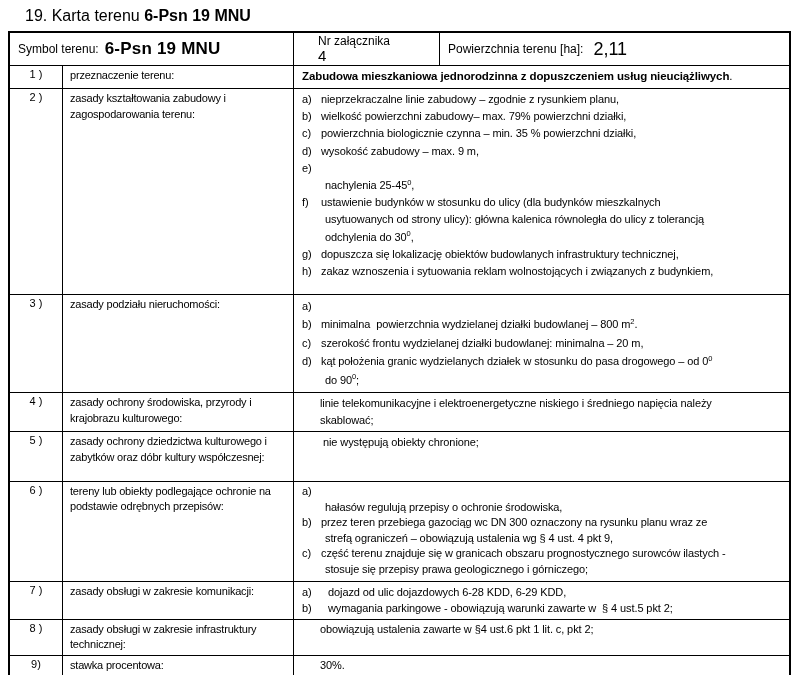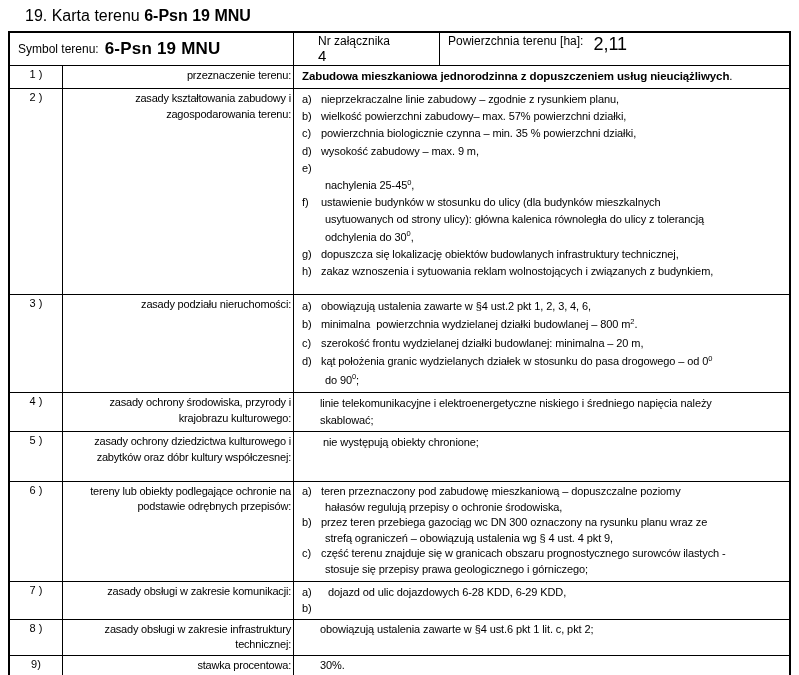--- a/index.html
+++ b/index.html
@@ -24,36 +24,36 @@
     border-bottom:1.5px solid #000;min-height:33px;box-sizing:border-box;
   }
   .hcell{box-sizing:border-box;}
   .hcell + .hcell{border-left:1.5px solid #000;}
   .hc-a{display:flex;align-items:center;padding:1px 4px 1px 8px;text-align:right;}
   .hlabel{font-size:12px;}
   .hc-a .hval{font-size:17px;font-weight:bold;margin-left:6px;letter-spacing:0.2px;}
   .hc-b{padding:1px 4px 1px 24px;}
   .hc-b .hlabel{display:block;line-height:14px;}
   .hc-b .hval{display:block;font-size:15px;line-height:16px;}
-  .hc-c{display:flex;padding:1px 4px 1px 8px;}
+  .hc-c{display:flex;align-items:center;padding:1px 4px 1px 8px;}
   .hc-c .hval{font-size:18px;margin-left:10px;}
   
   .trow{
     display:grid;grid-template-columns:52px 231px 1fr;
     border-bottom:1.5px solid #000;box-sizing:border-box;
   }
   .trow:last-child{border-bottom:none;}
   .cell{box-sizing:border-box;min-width:0;}
   .cell + .cell{border-left:1.5px solid #000;}
   .num{
     text-align:center;padding-top:2px;font-size:11px;white-space:pre;
   }
   .label{
     padding:2px 2px 2px 7px;font-size:11px;line-height:15.5px;
-    letter-spacing:-0.2px;white-space:pre;overflow:hidden;text-align:right;
+    letter-spacing:-0.2px;white-space:pre;overflow:hidden;
   }
   .content{padding:2px 4px 3px 8px;font-size:11px;}
   .line{white-space:pre;line-height:16.5px;}
   .line .txt{letter-spacing:-0.1px;}
   .item{display:flex;}
   .marker{flex:0 0 19px;width:19px;}
   .cont .marker{flex-basis:23px;width:23px;}
   .plain{padding-left:18px;}
   .lead{padding-left:0;}
   .b{font-weight:bold;}
@@ -106,38 +106,38 @@
         <div class="cell content">
           <div class="line lead"><div class="txt"><span class="b">Zabudowa mieszkaniowa jednorodzinna z dopuszczeniem usług nieuciążliwych</span><span>.</span></div></div>
         </div>
       </div>
       <div class="trow row-2">
         <div class="cell num">2 )</div>
         <div class="cell label">zasady kształtowania zabudowy i
 zagospodarowania terenu:</div>
         <div class="cell content">
           <div class="line item"><div class="marker">a)</div><div class="txt"><span>nieprzekraczalne linie zabudowy – zgodnie z rysunkiem planu,</span></div></div>
-          <div class="line item"><div class="marker">b)</div><div class="txt"><span>wielkość powierzchni zabudowy– max. 57% powierzchni działki,</span></div></div>
+          <div class="line item"><div class="marker">b)</div><div class="txt"><span>wielkość powierzchni zabudowy– max. 79% powierzchni działki,</span></div></div>
           <div class="line item"><div class="marker">c)</div><div class="txt"><span>powierzchnia biologicznie czynna – min. 35 % powierzchni działki,</span></div></div>
           <div class="line item"><div class="marker">d)</div><div class="txt"><span>wysokość zabudowy – max. 9 m,</span></div></div>
           <div class="line item"><div class="marker">e)</div></div>
           <div class="line item cont"><div class="marker"></div><div class="txt"><span>nachylenia 25-45</span><sup>0</sup><span>,</span></div></div>
           <div class="line item"><div class="marker">f)</div><div class="txt"><span>ustawienie budynków w stosunku do ulicy (dla budynków mieszkalnych</span></div></div>
           <div class="line item cont"><div class="marker"></div><div class="txt"><span>usytuowanych od strony ulicy): główna kalenica równoległa do ulicy z tolerancją</span></div></div>
           <div class="line item cont"><div class="marker"></div><div class="txt"><span>odchylenia do 30</span><sup>0</sup><span>,</span></div></div>
           <div class="line item"><div class="marker">g)</div><div class="txt"><span>dopuszcza się lokalizację obiektów budowlanych infrastruktury technicznej,</span></div></div>
           <div class="line item"><div class="marker">h)</div><div class="txt"><span>zakaz wznoszenia i sytuowania reklam wolnostojących i związanych z budynkiem,</span></div></div>
           <div class="line item cont"><div class="marker"></div></div>
         </div>
       </div>
       <div class="trow row-3">
         <div class="cell num">3 )</div>
         <div class="cell label">zasady podziału nieruchomości:</div>
         <div class="cell content">
-          <div class="line item"><div class="marker">a)</div><div class="txt"><span>obowiązują ustalenia zawarte w §4 ust.2 pkt 1, 2, 3, 4, 6,</span></div></div>
+          <div class="line item"><div class="marker">a)</div></div>
           <div class="line item"><div class="marker">b)</div><div class="txt"><span>minimalna  powierzchnia wydzielanej działki budowlanej – 800 m</span><sup>2</sup><span>.</span></div></div>
           <div class="line item"><div class="marker">c)</div><div class="txt"><span>szerokość frontu wydzielanej działki budowlanej: minimalna – 20 m,</span></div></div>
           <div class="line item"><div class="marker">d)</div><div class="txt"><span>kąt położenia granic wydzielanych działek w stosunku do pasa drogowego – od 0</span><sup>0</sup></div></div>
           <div class="line item cont"><div class="marker"></div><div class="txt"><span>do 90</span><sup>0</sup><span>;</span></div></div>
         </div>
       </div>
       <div class="trow row-4">
         <div class="cell num">4 )</div>
         <div class="cell label">zasady ochrony środowiska, przyrody i
 krajobrazu kulturowego:</div>
@@ -152,34 +152,34 @@
 zabytków oraz dóbr kultury współczesnej:</div>
         <div class="cell content">
           <div class="line plain"><div class="txt"><span> nie występują obiekty chronione;</span></div></div>
         </div>
       </div>
       <div class="trow row-6">
         <div class="cell num">6 )</div>
         <div class="cell label">tereny lub obiekty podlegające ochronie na
 podstawie odrębnych przepisów:</div>
         <div class="cell content">
-          <div class="line item"><div class="marker">a)</div><div class="txt"><span>teren przeznaczony pod zabudowę mieszkaniową – dopuszczalne poziomy</span></div></div>
+          <div class="line item"><div class="marker">a)</div></div>
           <div class="line item cont"><div class="marker"></div><div class="txt"><span>hałasów regulują przepisy o ochronie środowiska,</span></div></div>
           <div class="line item"><div class="marker">b)</div><div class="txt"><span>przez teren przebiega gazociąg wc DN 300 oznaczony na rysunku planu wraz ze</span></div></div>
           <div class="line item cont"><div class="marker"></div><div class="txt"><span>strefą ograniczeń – obowiązują ustalenia wg § 4 ust. 4 pkt 9,</span></div></div>
           <div class="line item"><div class="marker">c)</div><div class="txt"><span>część terenu znajduje się w granicach obszaru prognostycznego surowców ilastych -</span></div></div>
           <div class="line item cont"><div class="marker"></div><div class="txt"><span>stosuje się przepisy prawa geologicznego i górniczego;</span></div></div>
         </div>
       </div>
       <div class="trow row-7">
         <div class="cell num">7 )</div>
         <div class="cell label">zasady obsługi w zakresie komunikacji:</div>
         <div class="cell content">
           <div class="line item"><div class="marker">a)</div><div class="txt"><span>dojazd od ulic dojazdowych 6-28 KDD, 6-29 KDD,</span></div></div>
-          <div class="line item"><div class="marker">b)</div></div>
+          <div class="line item"><div class="marker">b)</div><div class="txt"><span>wymagania parkingowe - obowiązują warunki zawarte w  § 4 ust.5 pkt 2;</span></div></div>
         </div>
       </div>
       <div class="trow row-8">
         <div class="cell num">8 )</div>
         <div class="cell label">zasady obsługi w zakresie infrastruktury
 technicznej:</div>
         <div class="cell content">
           <div class="line plain"><div class="txt"><span>obowiązują ustalenia zawarte w §4 ust.6 pkt 1 lit. c, pkt 2;</span></div></div>
         </div>
       </div>

